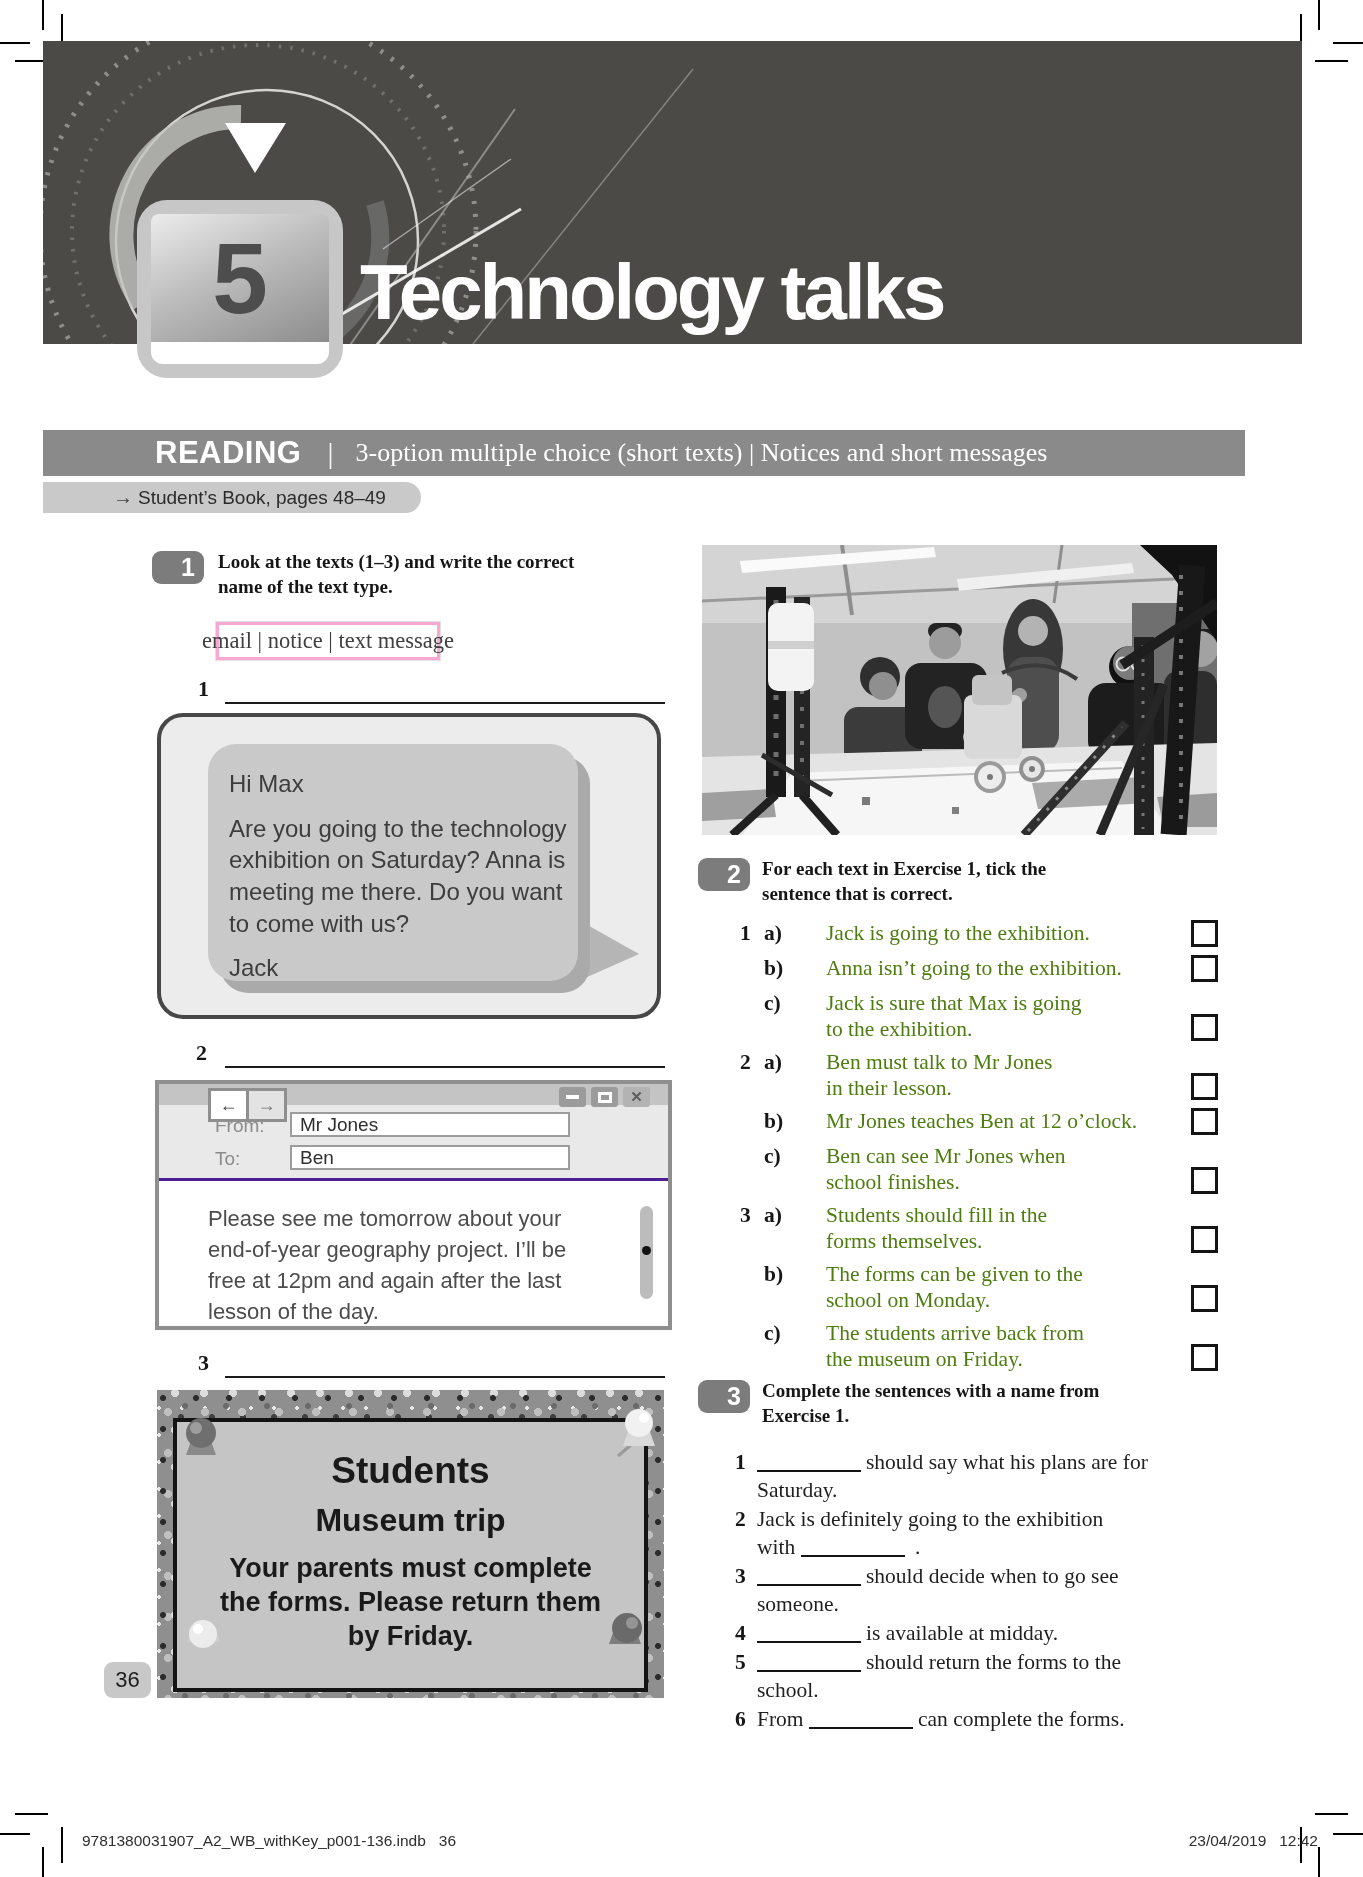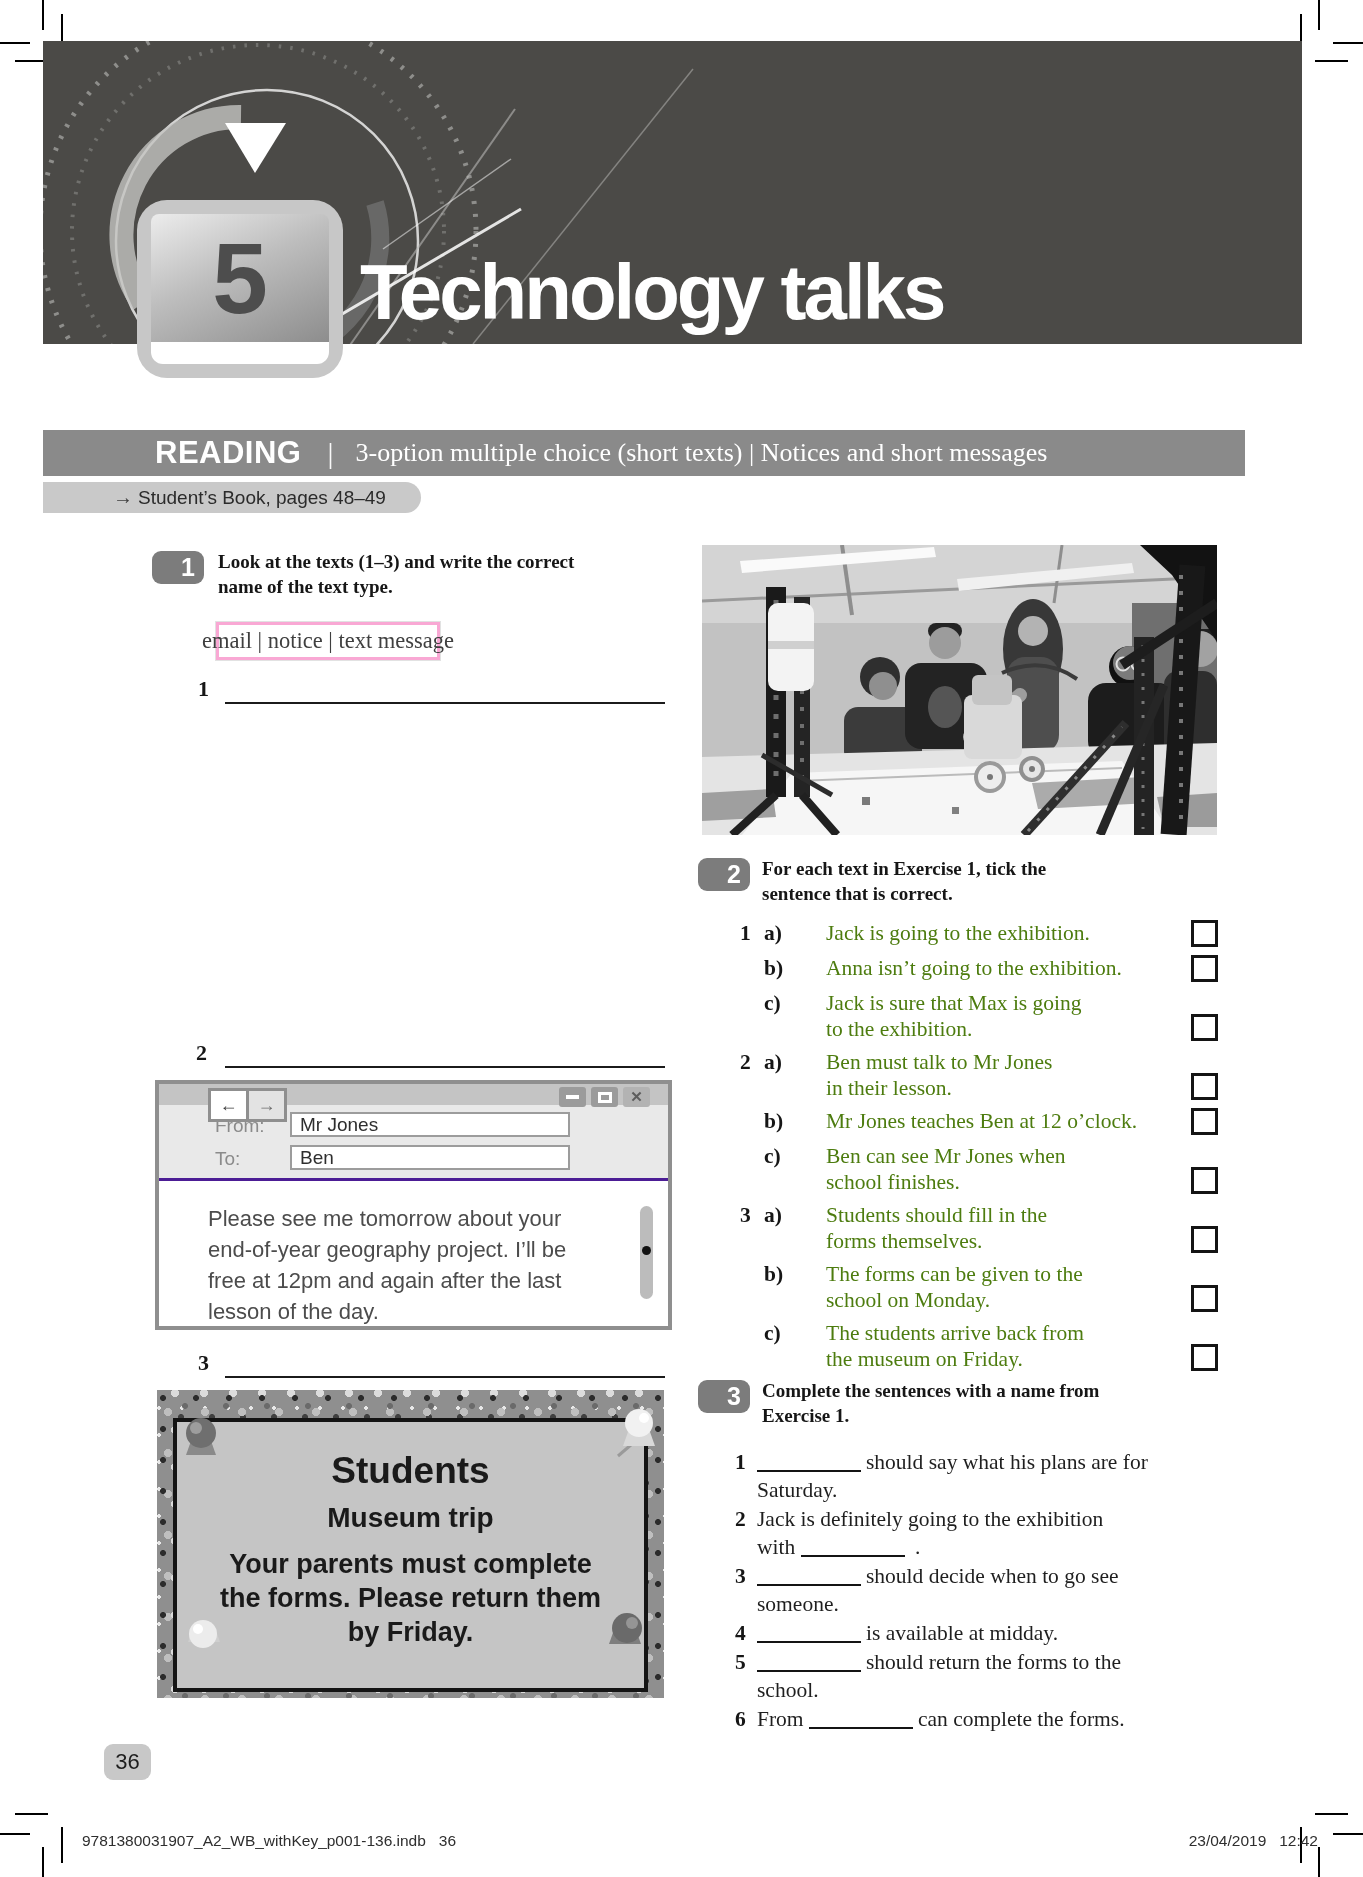--- a/index.html
+++ b/index.html
@@ -84,21 +84,21 @@
       radial-gradient(circle 3px at 6px 8px,  #2b2b2b 95%, transparent),
       radial-gradient(circle 4px at 18px 3px, #dcdcdc 95%, transparent),
       radial-gradient(circle 3px at 28px 16px,#6a6a6a 95%, transparent),
       radial-gradient(circle 4px at 11px 22px,#bfbfbf 95%, transparent),
       radial-gradient(circle 3px at 24px 27px,#404040 95%, transparent),
       radial-gradient(circle 2px at 2px 18px, #e8e8e8 95%, transparent);
     background-size:33px 31px,29px 37px,41px 29px,37px 41px,31px 33px,23px 27px;}
   .notice-panel{position:absolute;left:16px;top:28px;width:475px;height:274px;background:#c5c5c5;
     border:4px solid #141414;text-align:center;font-family:"Liberation Sans",sans-serif;color:#1a1a1a;}
   .notice-title{margin-top:30px;font-weight:bold;font-size:37px;line-height:1;}
-  .notice-sub{margin-top:15px;font-weight:bold;font-size:28px;line-height:1;}
+  .notice-sub{margin-top:15px;font-weight:bold;font-size:32px;line-height:1;}
   .notice-body{margin-top:15px;font-weight:bold;font-size:27px;line-height:34px;white-space:pre;}
   .pin{position:absolute;}
 
   
   .photo{position:absolute;left:702px;top:545px;width:515px;height:290px;overflow:hidden;}
 
   
   .ex2-list{position:absolute;left:740px;top:920px;width:478px;}
   .ex2-row{display:flex;align-items:flex-start;margin-bottom:7px;}
   .ex2-num{width:24px;font-weight:bold;font-size:21.5px;line-height:26px;color:#161616;}
@@ -110,21 +110,21 @@
   
   .ex3-list{position:absolute;left:735px;top:1448px;width:525px;}
   .ex3-row{display:flex;align-items:flex-start;margin-bottom:1px;}
   .ex3-num{width:22px;font-weight:bold;font-size:21.5px;line-height:28px;color:#161616;flex:0 0 22px;}
   .ex3-content{font-size:21.5px;line-height:28px;color:#1f1f1f;}
   .ex3-content span{white-space:pre;}
   .blank{display:inline-block;width:104px;height:20px;border-bottom:2.5px solid #141414;
     vertical-align:-3px;margin-right:5px;}
 
   
-  .page-badge{position:absolute;left:104px;top:1744px;width:47px;height:36px;background:#c8c8c8;border-radius:9px;
+  .page-badge{position:absolute;left:104px;top:1662px;width:47px;height:36px;background:#c8c8c8;border-radius:9px;
     display:flex;align-items:center;justify-content:center;font-family:"Liberation Sans",sans-serif;
     font-size:22px;color:#1e1e1e;}
   .footer-txt{position:absolute;top:1832px;font-family:"Liberation Sans",sans-serif;font-size:15.5px;color:#2e2e2e;white-space:pre;}
 </style>
 </head>
 <body>
 
 <div class="page">
 
   <div>
@@ -185,20 +185,34 @@
   </div>
   <div class="ex-instr" style="left:218px;top:549px;width:500px">Look at the texts (1–3) and write the correct
 name of the text type.</div>
   <div class="word-box">
     <span>email | notice | text message</span>
   </div>
 
   <div class="item-num" style="left:198px;top:676px">1</div>
   <div class="answer-line" style="top:702px"></div>
 
+  <div class="msg-frame">
+    <svg class="msg-tail" width="90" height="85" viewBox="0 0 90 85">
+      <polygon points="14,16 78,52 24,76" fill="#b5b5b5"></polygon>
+    </svg>
+    <div class="msg-bubble"></div>
+    <div class="msg-text">
+      <p class="para">Hi Max</p>
+      <p class="para">Are you going to the technology
+exhibition on Saturday? Anna is
+meeting me there. Do you want
+to come with us?</p>
+      <p class="para">Jack</p>
+    </div>
+  </div>
 
   <div class="item-num" style="left:196px;top:1040px">2</div>
   <div class="answer-line" style="top:1066px"></div>
 
   <div class="email-win">
     <div class="email-titlebar"></div>
     <div class="email-navtab">
       <span class="nav-cell">←</span>
       <span class="nav-cell fwd">→</span>
     </div>

